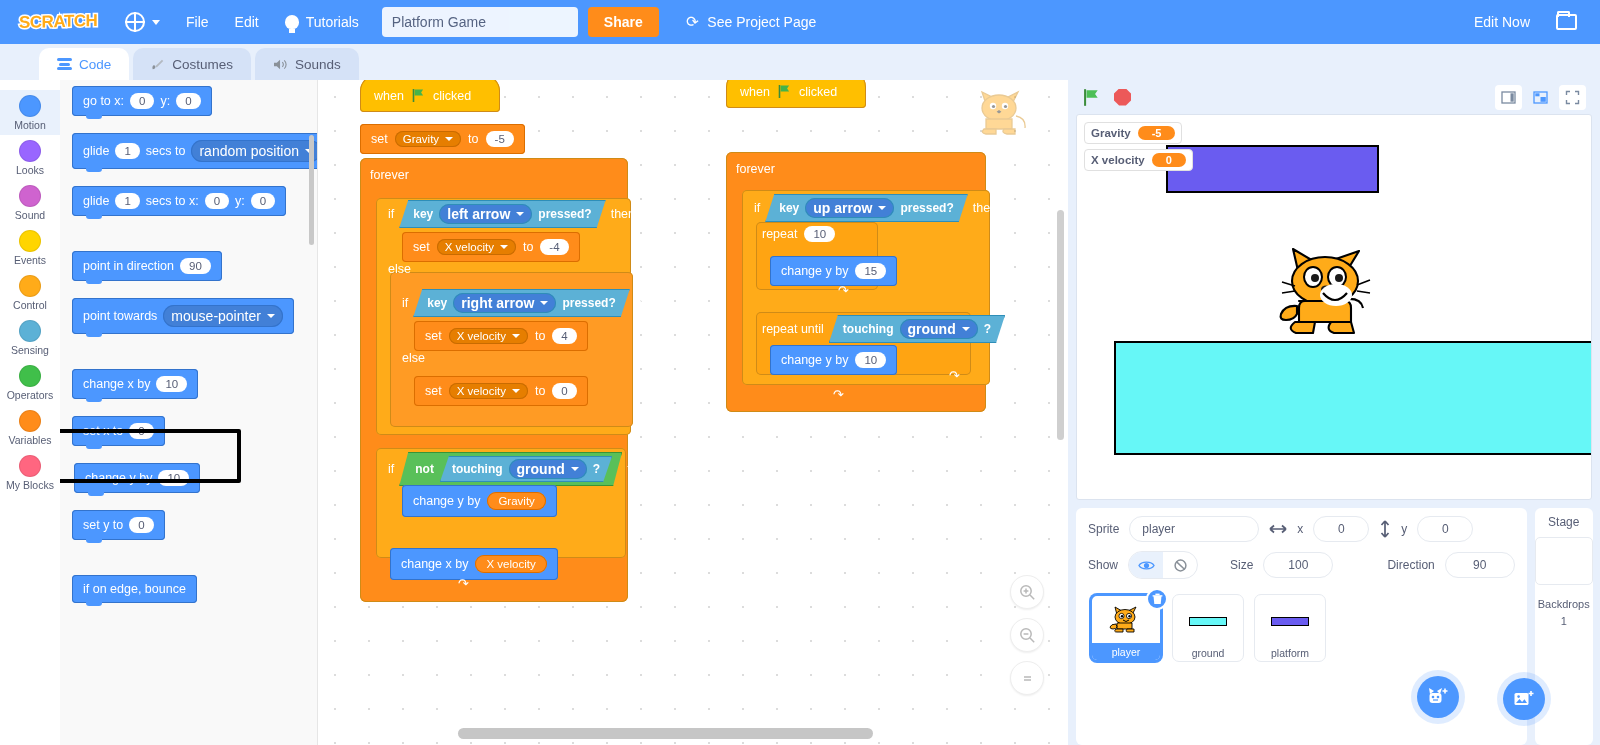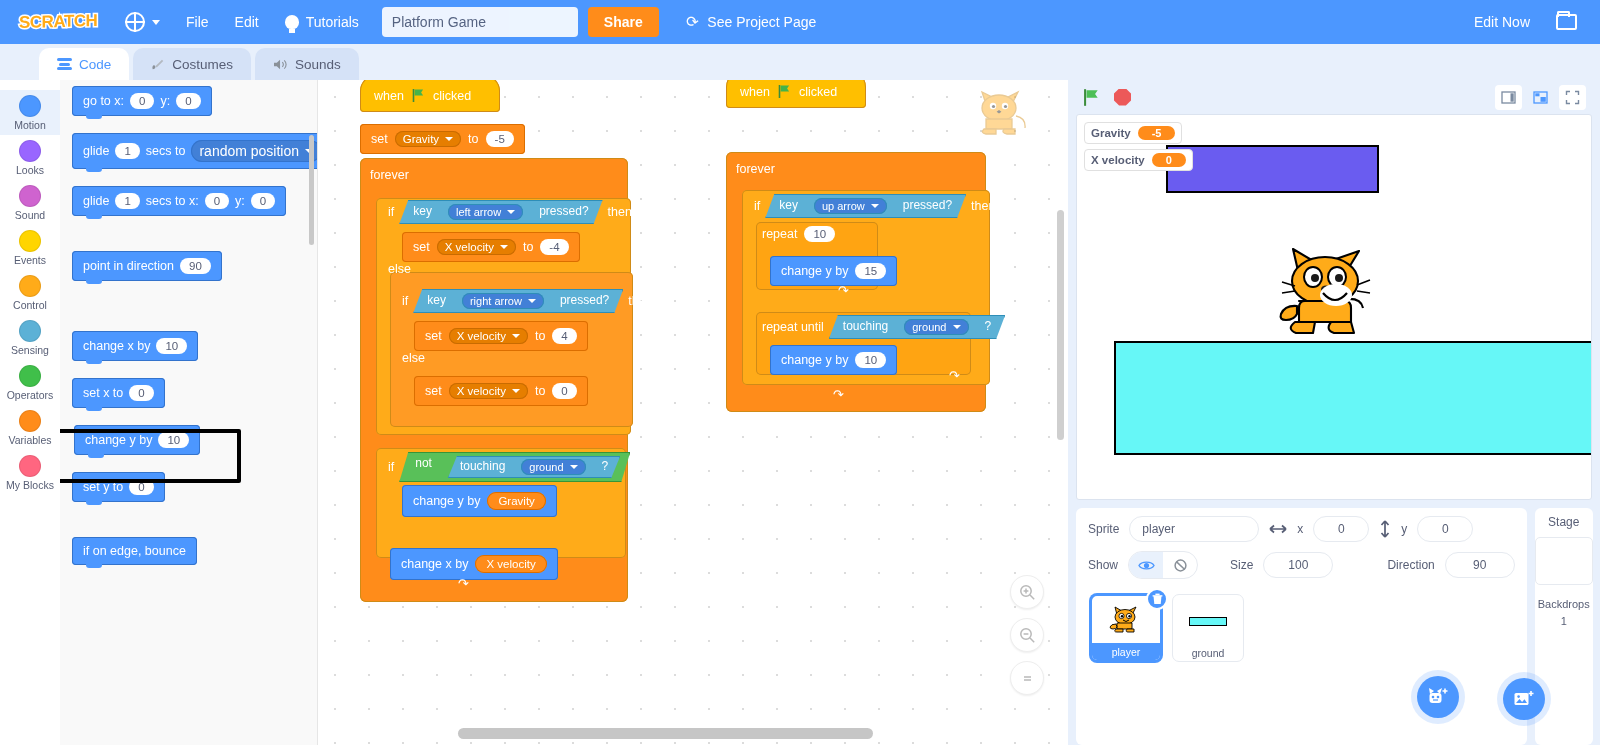--- a/index.html
+++ b/index.html
@@ -110,24 +110,24 @@
     background:#ffbf00; border-radius:16px 16px 4px 4px; padding:13px 16px 9px 14px;
     box-shadow:0 0 0 1px #cf8b17 inset; display:inline-flex;align-items:center;gap:7px;
   }
   .stack {
     background:#ff8c1a; box-shadow:0 0 0 1px #cf8b17 inset; border-radius:4px;
     padding:7px 11px; display:inline-flex; align-items:center; gap:7px;
   }
   .stack.motion{background:#4c97ff;box-shadow:0 0 0 1px #3373cc inset;}
   .stack.var{background:#ff8c1a;box-shadow:0 0 0 1px #db6e00 inset;}
   .hexb{background:#5cb1d6;box-shadow:0 0 0 1px #2e8eb8 inset;color:#fff;
-    padding:4px 14px;display:inline-flex;gap:16px;font-size:12px;
-    clip-path:polygon(9px 0,100% 0,calc(100% - 9px) 100%,0 100%);}
+    padding:4px 14px;display:inline-flex;align-items:center;gap:6px;font-size:12px;
+    clip-path:polygon(9px 0,100% 0,calc(100% - 9px) 100%,0 100%);font-weight:bold;}
   .hexb.op{background:#59c059;box-shadow:0 0 0 1px #389438 inset;}
-  .dropb{background:#4280d7;border-radius:11px;padding:2px 8px;display:inline-flex;align-items:center;gap:6px;font-size:11px;box-shadow:0 0 0 1px #2e8eb8 inset;}
+  .dropb{background:#4280d7;border-radius:11px;padding:2px 8px;display:inline-flex;align-items:center;gap:6px;font-size:14px;box-shadow:0 0 0 1px #2e8eb8 inset;}
   .dropv{background:#e67e00;border-radius:11px;padding:2px 8px;display:inline-flex;align-items:center;gap:6px;font-size:11.5px;box-shadow:0 0 0 1px #c96b00 inset;}
   .varov{background:#ff8c1a;border-radius:11px;padding:3px 11px;font-size:11.5px;box-shadow:0 0 0 1px #db6e00 inset;color:#fff;display:inline-block;}
   .arrowret{color:#fff;font-size:13px;}
 
   
   #stagecol { width:532px; background:#e8f0fc; padding:0 8px; display:flex; flex-direction:column;}
   #stage-controls { height:34px; display:flex; align-items:center; padding:0 6px; }
   .greenflag{width:19px;height:19px;cursor:pointer;}
   .stopsign{width:17px;height:17px;background:#ec5959;margin-left:13px;cursor:pointer;
     clip-path:polygon(30% 0,70% 0,100% 30%,100% 70%,70% 100%,30% 100%,0 70%,0 30%);}
@@ -299,21 +299,27 @@
         <span class="oval">0</span>
       </div><br>
 
       <div style="height:18px"></div>
 
       <div class="pblock">
         <span>point in direction</span>
         <span class="oval">90</span>
       </div><br>
 
-      <br>
+      <div class="pblock">
+        <span>point towards</span>
+        <span class="drop">
+            <span>mouse-pointer</span>
+            <i class="dcar"></i>
+          </span>
+      </div><br>
 
       <div style="height:18px"></div>
 
       <div class="pblock">
         <span>change x by</span>
         <span class="oval">10</span>
       </div><br>
 
       <div class="pblock">
         <span>set x to</span>
@@ -689,20 +695,24 @@
                   <path d="M1.5 3h8l-.8 8H2.3z" fill="#fff"></path>
                   <rect x="3.4" y=".6" width="4.2" height="1.5" fill="#fff"></rect>
                   <rect x=".6" y="2.2" width="9.8" height="1.3" fill="#fff"></rect>
                 </svg>
             </span>
           </div>
           <div class="spcard">
             <span style="display:block;width:38px;height:9px;margin-top:18px;background:#66f7f7;border:1px solid #000;"></span>
             <span class="nm">ground</span>
           </div>
+          <div class="spcard">
+            <span style="display:block;width:38px;height:9px;margin-top:18px;background:#6a5cf0;border:1px solid #000;"></span>
+            <span class="nm">platform</span>
+          </div>
         </div>
         <div class="fab" style="left:1417px;top:676px;">
           <svg width="22" height="20" viewBox="0 0 22 20">
             <g fill="#fff">
                 <path d="M3 7 L2 1 L7 4z"></path>
                 <path d="M13 7 L15 1 L10 4z"></path>
                 <rect x="2.5" y="6" width="12" height="10" rx="3"></rect>
               </g>
             <circle cx="6" cy="10" r="1.3" fill="#4c97ff"></circle>
               <circle cx="11" cy="10" r="1.3" fill="#4c97ff"></circle>

